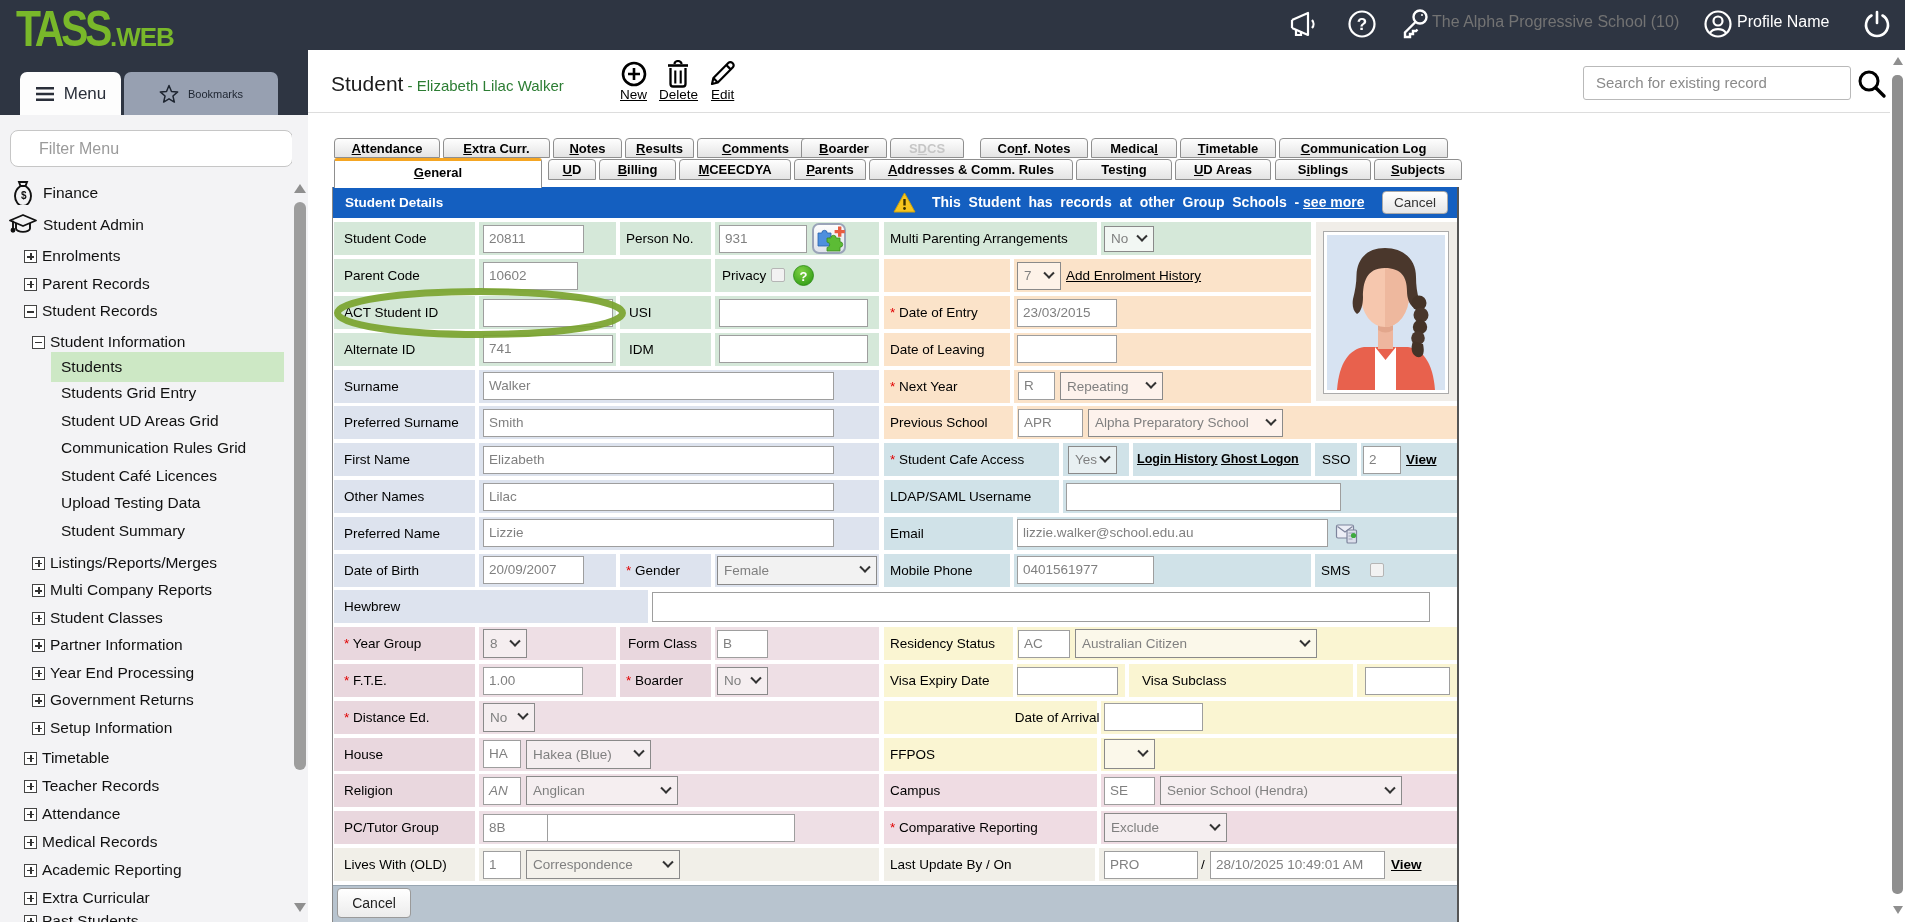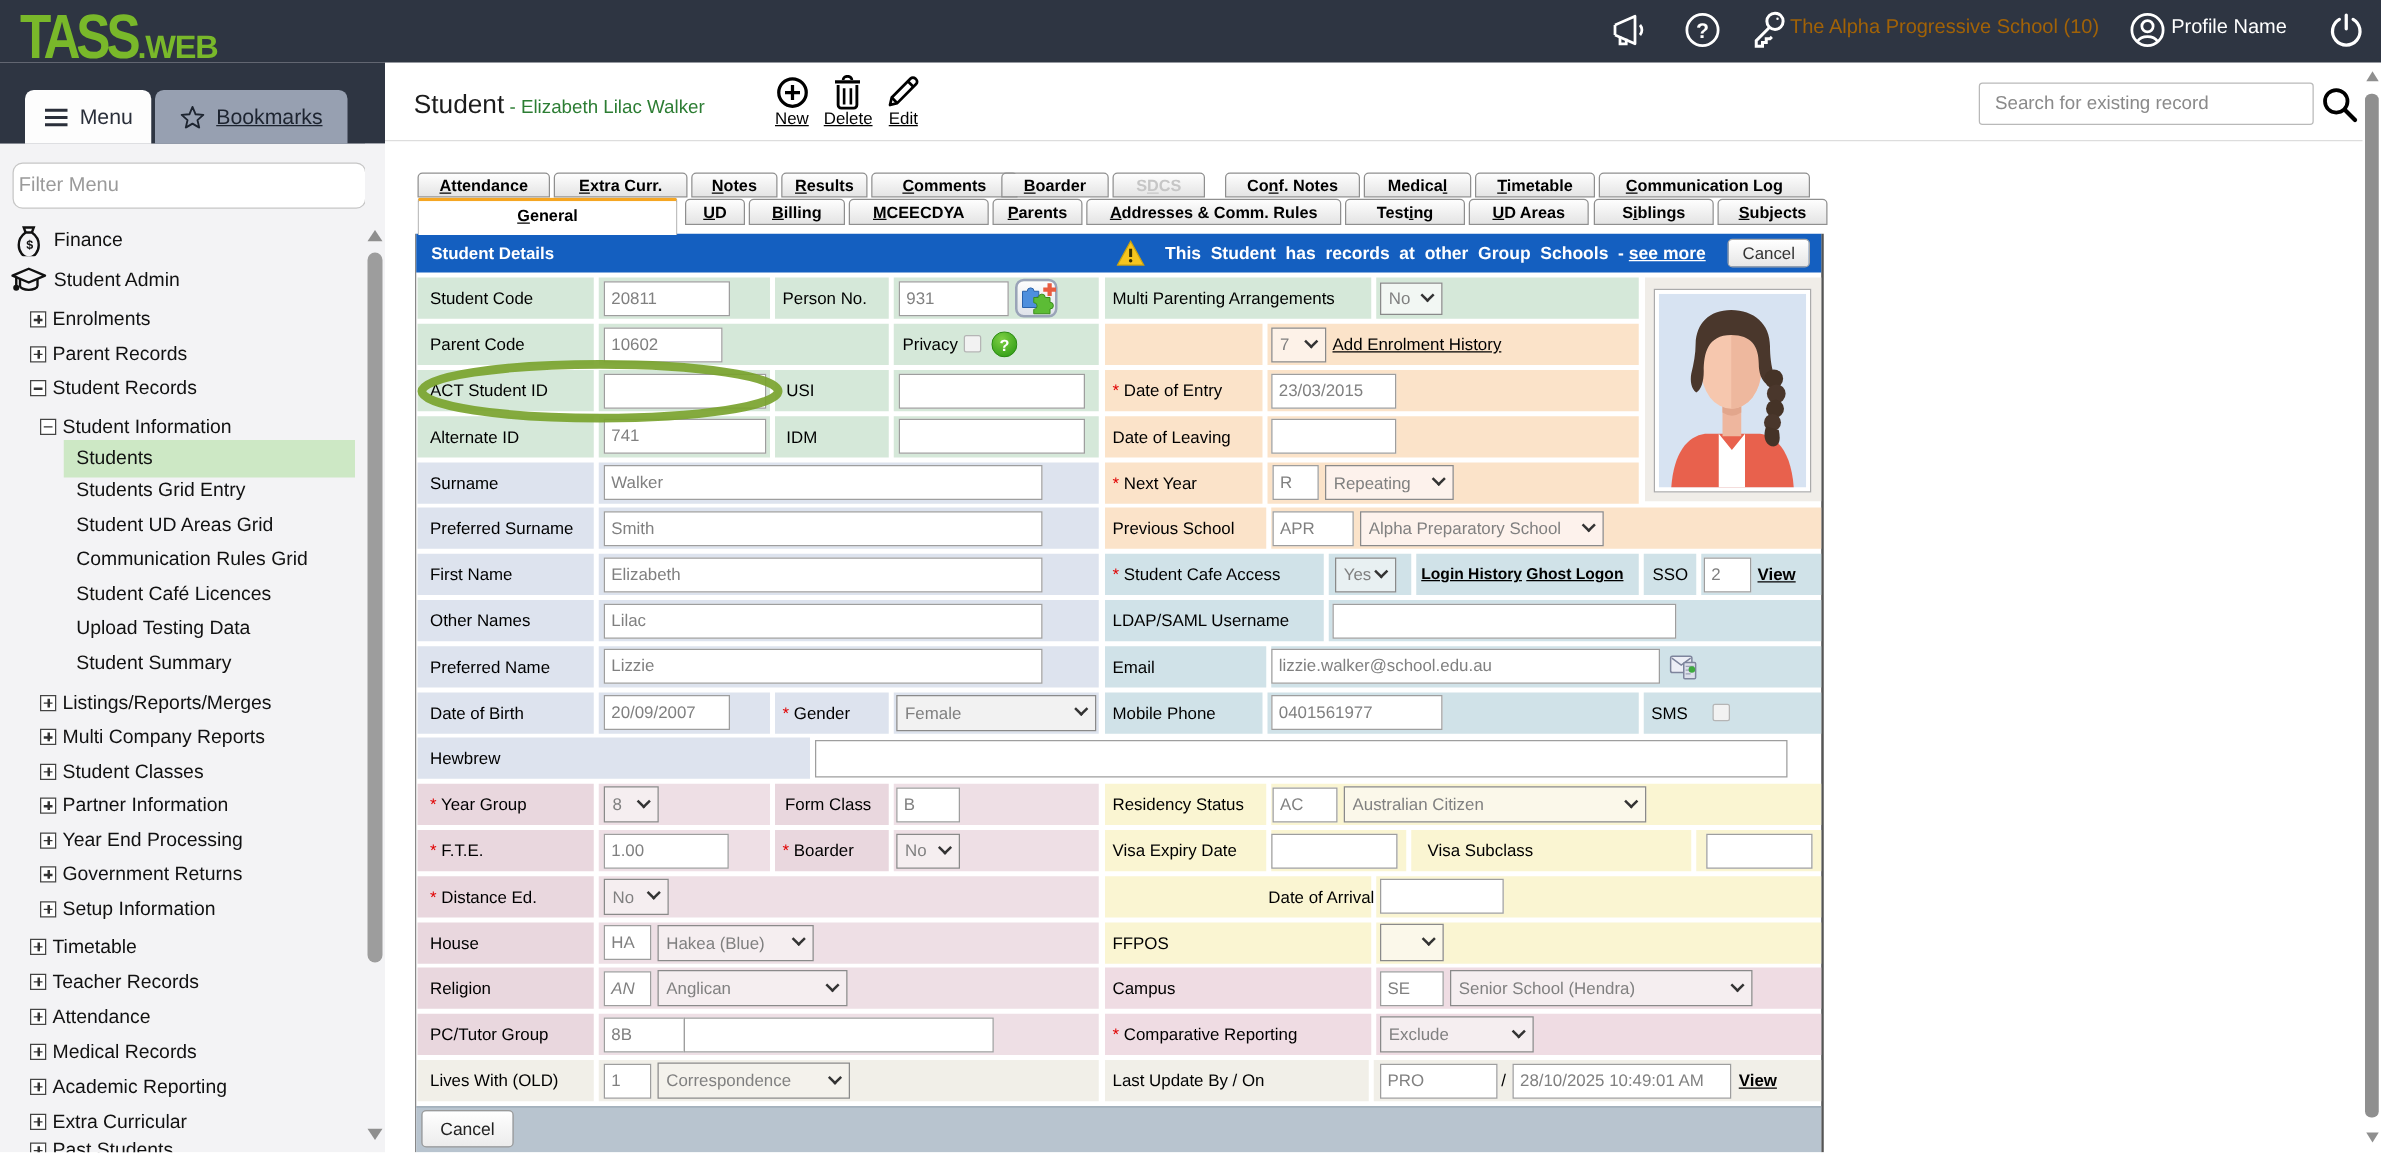--- a/index.html
+++ b/index.html
@@ -39,21 +39,21 @@
 <circle cx="15" cy="15" r="12.5" stroke="#fff" stroke-width="2.2" fill="none"></circle>
 <text x="15" y="21" text-anchor="middle" font-size="17" font-weight="bold" fill="#fff" font-family="Liberation Sans,sans-serif">?</text>
     </svg>
 <svg style="position:absolute;left:1400px;top:8px;" width="30" height="32" viewBox="0 0 30 32">
 <g stroke="#fff" stroke-width="2.4" fill="none">
 <circle cx="20" cy="9" r="6.5"></circle>
 <circle cx="22" cy="7" r="1" fill="#fff" stroke="none"></circle>
 <path d="M15.5 14 L5 24.5 L5 29 L10 29 L10 26 L13 26 L13 23 L16 23 L17.5 21.5"></path>
 </g>
     </svg>
-<div style="position:absolute;left:1432px;top:13px;font-size:16px;color:#a16207;">The Alpha Progressive School (10)</div>
+<div style="position:absolute;left:1432px;top:13px;font-size:16px;color:#737373;">The Alpha Progressive School (10)</div>
 <svg style="position:absolute;left:1703px;top:9px;" width="30" height="30" viewBox="0 0 30 30">
 <g stroke="#fff" stroke-width="2.2" fill="none">
 <circle cx="15" cy="15" r="12.5"></circle>
 <circle cx="15" cy="12" r="4.5"></circle>
 <path d="M7 24 a9 7 0 0 1 16 0"></path>
 </g>
     </svg>
 <div style="position:absolute;left:1737px;top:13px;font-size:16px;color:#fff;">Profile Name</div>
 <svg style="position:absolute;left:1862px;top:9px;" width="30" height="30" viewBox="0 0 30 30">
 <g stroke="#fff" stroke-width="2.6" fill="none">
@@ -61,25 +61,25 @@
 <path d="M9.5 6.5 a11 11 0 1 0 11 0" stroke-linecap="round"></path>
 </g>
     </svg>
 <div style="position:absolute;left:0;top:115px;width:308px;height:807px;background:#f3f3f5;"></div>
 <div style="position:absolute;left:20px;top:72px;width:101px;height:43px;background:#fdfdfd;border-radius:7px 7px 0 0;display:flex;align-items:center;justify-content:center;font-size:17px;color:#2a2f3a;">
 <svg width="20" height="16" viewBox="0 0 20 16" style="margin-right:9px;">
         <g stroke="#2a2f3a" stroke-width="2.4">
           <path d="M1 2.2 H19 M1 8 H19 M1 13.8 H19"></path>
         </g>
       </svg>Menu</div>
-<div style="position:absolute;left:124px;top:72px;width:154px;height:43px;background:#97a0b1;border-radius:7px 7px 0 0;display:flex;align-items:center;justify-content:center;font-size:17px;color:#1d2430;text-decoration:underline;">
+<div style="position:absolute;left:124px;top:72px;width:154px;height:43px;background:#97a0b1;border-radius:7px 7px 0 0;display:flex;align-items:center;justify-content:center;font-size:11px;color:#1d2430;">
 <svg width="20" height="19" viewBox="0 0 24 23" style="margin-right:9px;">
         <path d="M12 1.8 L15 9 L22.5 9.6 L16.8 14.6 L18.5 21.9 L12 18 L5.5 21.9 L7.2 14.6 L1.5 9.6 L9 9 Z" fill="none" stroke="#1d2430" stroke-width="1.8" stroke-linejoin="round"></path>
       </svg>Bookmarks</div>
-<div style="position:absolute;left:10px;top:130px;width:283px;height:37px;background:#fff;border:1px solid #c6c6c6;border-radius:8px;font-size:16px;color:#9a9a9a;line-height:35px;padding-left:4px;">Filter Menu</div>
+<div style="position:absolute;left:10px;top:130px;width:283px;height:37px;background:#fff;border:1px solid #c6c6c6;border-radius:8px;font-size:16px;color:#9a9a9a;line-height:35px;padding-left:28px;">Filter Menu</div>
 <svg style="position:absolute;left:11px;top:180px;" width="26" height="25" viewBox="0 0 26 25">
 <g stroke="#111" stroke-width="1.9" fill="none">
 <path d="M9.5 6 L8 2 L16 2 L14.5 6"></path>
 <path d="M9.5 6 h5 c3.5 2.5 5.5 6 5.5 10 a5.5 6.8 0 0 1 -16 0 c0 -4 2 -7.5 5.5 -10 z"></path>
 <text x="12.8" y="19" text-anchor="middle" font-size="10" font-weight="bold" fill="#111" stroke="none" font-family="Liberation Sans,sans-serif">$</text>
 </g>
     </svg>
 <svg style="position:absolute;left:8px;top:213px;" width="30" height="23" viewBox="0 0 30 23">
 <g stroke="#111" stroke-width="1.9" fill="none" stroke-linejoin="round">
 <path d="M15 2 L28 7.5 L15 13 L2 7.5 Z"></path>

